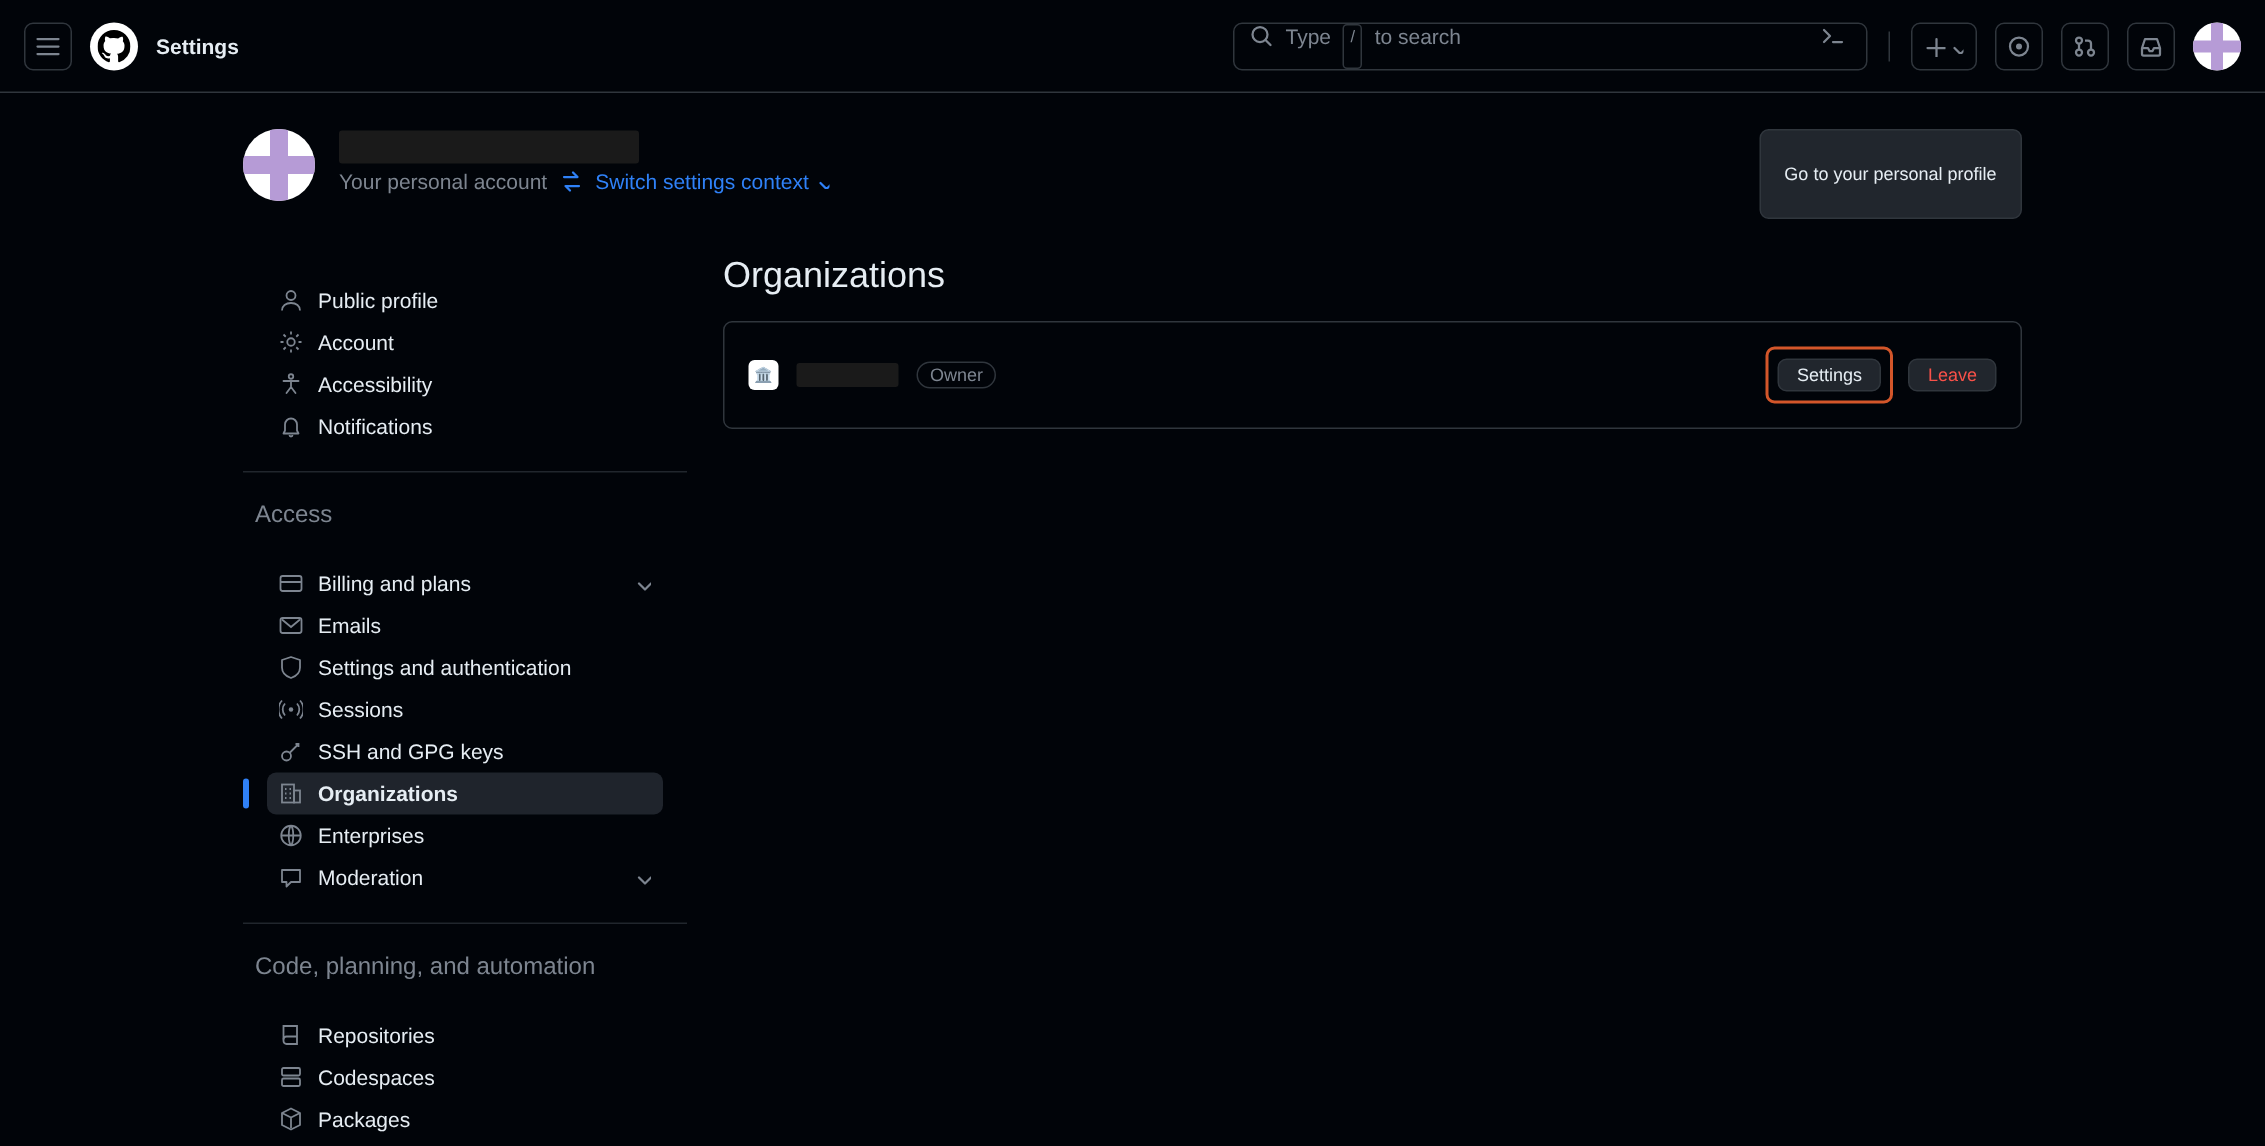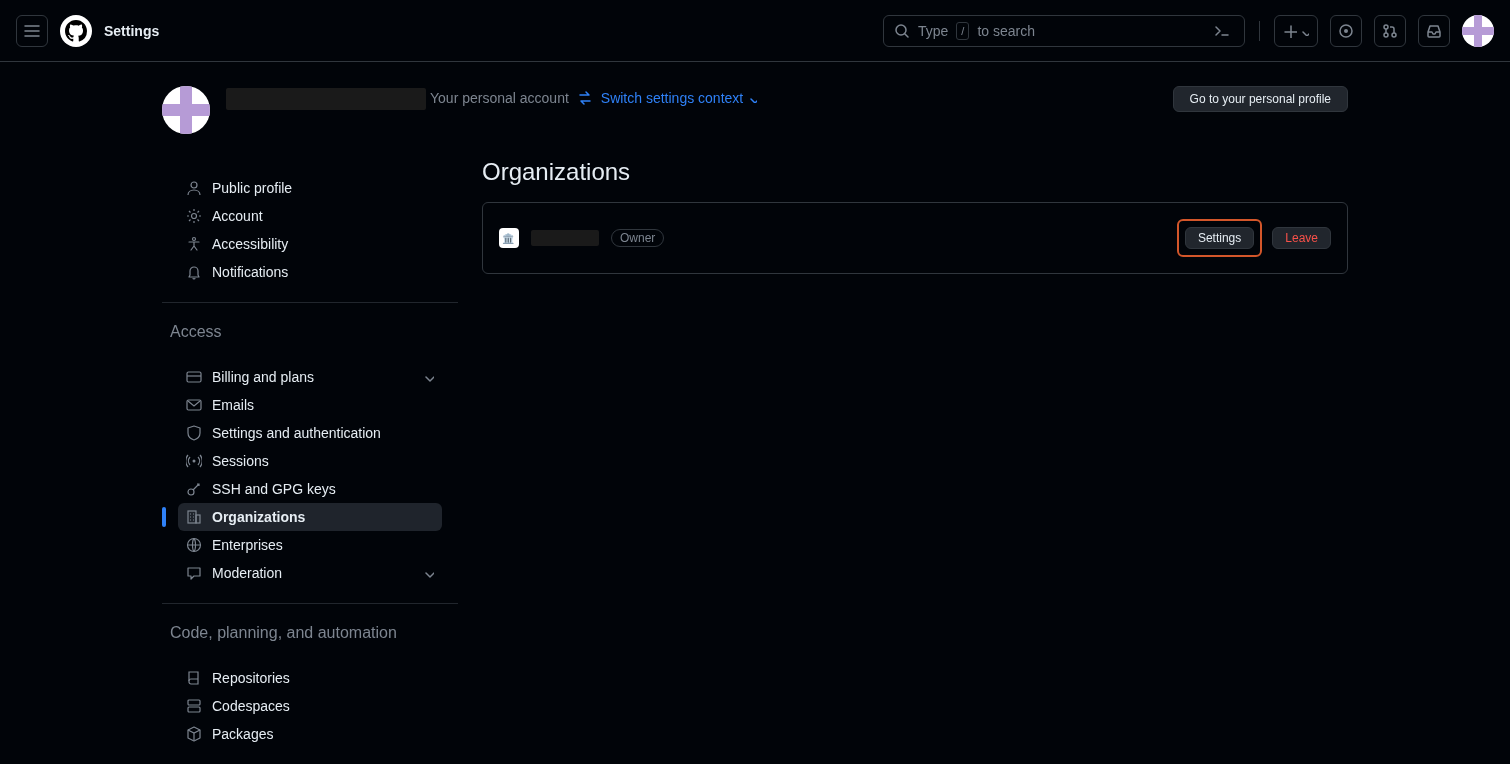--- a/index.html
+++ b/index.html
@@ -18,44 +18,44 @@
   body{margin:0;background:var(--bg);color:var(--fg);font-family:-apple-system,BlinkMacSystemFont,"Segoe UI",Helvetica,Arial,sans-serif;font-size:14px;width:1510px;height:764px;overflow:hidden}
   svg{display:block}
 
   
   .topbar{height:62px;border-bottom:1px solid var(--border);display:flex;align-items:center;padding:0 16px;gap:12px}
   .icon-btn{width:32px;height:32px;border:1px solid var(--border);border-radius:6px;display:flex;align-items:center;justify-content:center;color:var(--fg-muted)}
   .logo{width:32px;height:32px;border-radius:50%;background:#fff;display:flex;align-items:center;justify-content:center}
   .logo svg{fill:#000}
   .topbar-title{font-size:14px;font-weight:600;color:var(--fg)}
   .spacer{flex:1}
-  .search{width:362px;height:32px;border:1px solid var(--border);border-radius:6px;display:flex;align-items:center;padding:0 10px;gap:8px;color:var(--fg-muted)}
+  .search{width:423px;height:32px;border:1px solid var(--border);border-radius:6px;display:flex;padding:0 10px;gap:8px;color:var(--fg-muted)}
   .search .kbd{border:1px solid var(--border);border-radius:3px;padding:0 4px;font-size:11px;line-height:16px}
   .search .cmd{margin-left:auto;color:var(--fg-muted)}
   .plus-btn{width:44px;height:32px;border:1px solid var(--border);border-radius:6px;display:flex;align-items:center;justify-content:center;gap:2px;color:var(--fg-muted)}
   .divider{width:1px;height:20px;background:var(--border);margin:0 2px}
   .avatar-top{width:32px;height:32px;border-radius:50%;background:#fff;position:relative;overflow:hidden}
   .avatar-pattern{position:absolute;inset:0}
   .avatar-pattern::before,.avatar-pattern::after{content:"";position:absolute;background:#b69bd6}
   .avatar-pattern::before{left:0;right:0;top:12px;height:8px}
   .avatar-pattern::after{top:0;bottom:0;left:12px;width:8px}
 
   
   .page{max-width:1250px;margin:0 auto;padding:24px 32px 0 32px;display:flex;flex-direction:column}
   .page-head{display:flex;align-items:flex-start;gap:16px;margin-bottom:24px}
   .page-avatar{width:48px;height:48px;border-radius:50%;background:#fff;position:relative;overflow:hidden;flex-shrink:0}
   .page-avatar .avatar-pattern::before{top:18px;height:12px}
   .page-avatar .avatar-pattern::after{left:18px;width:12px}
-  .name-block{display:flex;gap:4px}
+  .name-block{display:flex;flex-direction:column;gap:4px}
   .name-line{font-size:20px;font-weight:600;color:var(--fg)}
   .name-redact{display:inline-block;width:200px;height:22px;background:#1a1a1a;border-radius:2px;vertical-align:middle}
   .sub-line{display:flex;align-items:center;gap:8px;color:var(--fg-muted)}
   .switch-link{color:var(--link);display:flex;align-items:center;gap:4px}
   .head-right{margin-left:auto}
-  .btn{background:var(--btn-bg);border:1px solid var(--btn-border);color:var(--fg);padding:5px 16px;border-radius:6px;font-size:12px;font-weight:500;display:inline-flex;align-items:center;cursor:pointer}
+  .btn{background:var(--btn-bg);border:1px solid var(--btn-border);color:var(--fg);padding:22px 16px;border-radius:6px;font-size:12px;font-weight:500;display:inline-flex;align-items:center;cursor:pointer}
   .btn.small{padding:3px 12px}
 
   .body{display:flex;gap:24px}
   .sidebar{width:296px;flex-shrink:0}
   .nav-list{list-style:none;margin:16px;padding:0}
   .nav-item{display:flex;align-items:center;gap:10px;padding:6px 8px;border-radius:6px;color:var(--fg);position:relative;cursor:pointer}
   .nav-item .ico{width:16px;height:16px;color:var(--fg-muted);flex-shrink:0}
   .nav-item.active{background:#1f242c;font-weight:600}
   .nav-item.active::before{content:"";position:absolute;left:-16px;top:4px;bottom:4px;width:4px;background:var(--link);border-radius:2px}
   .nav-item .chev{margin-left:auto;color:var(--fg-muted)}

